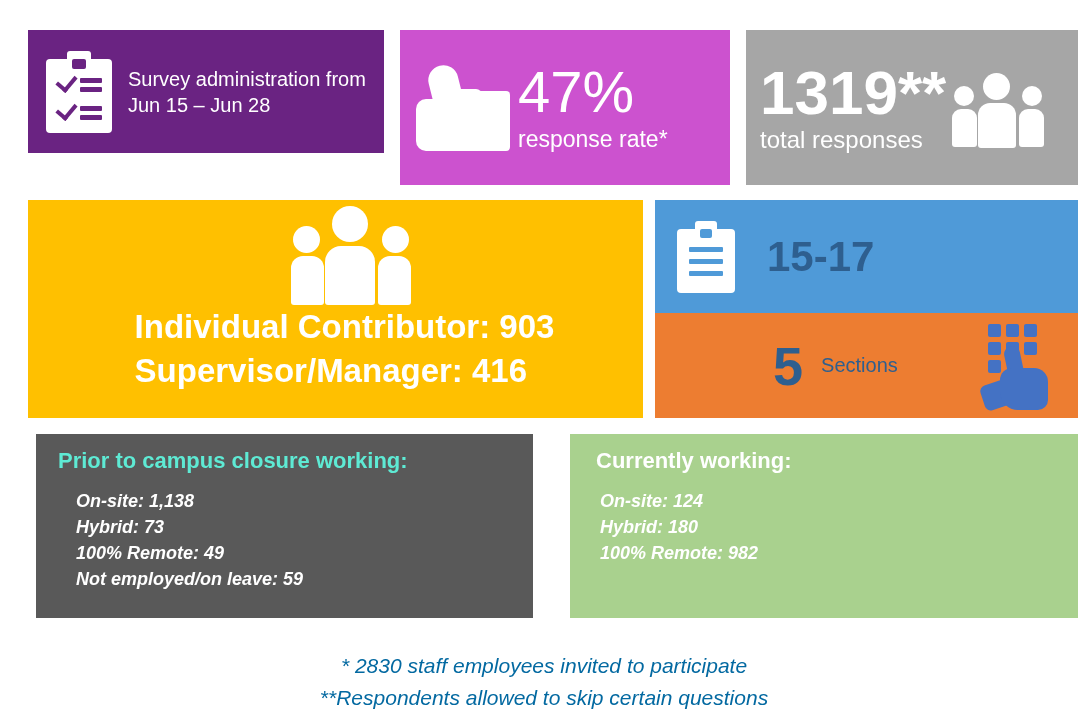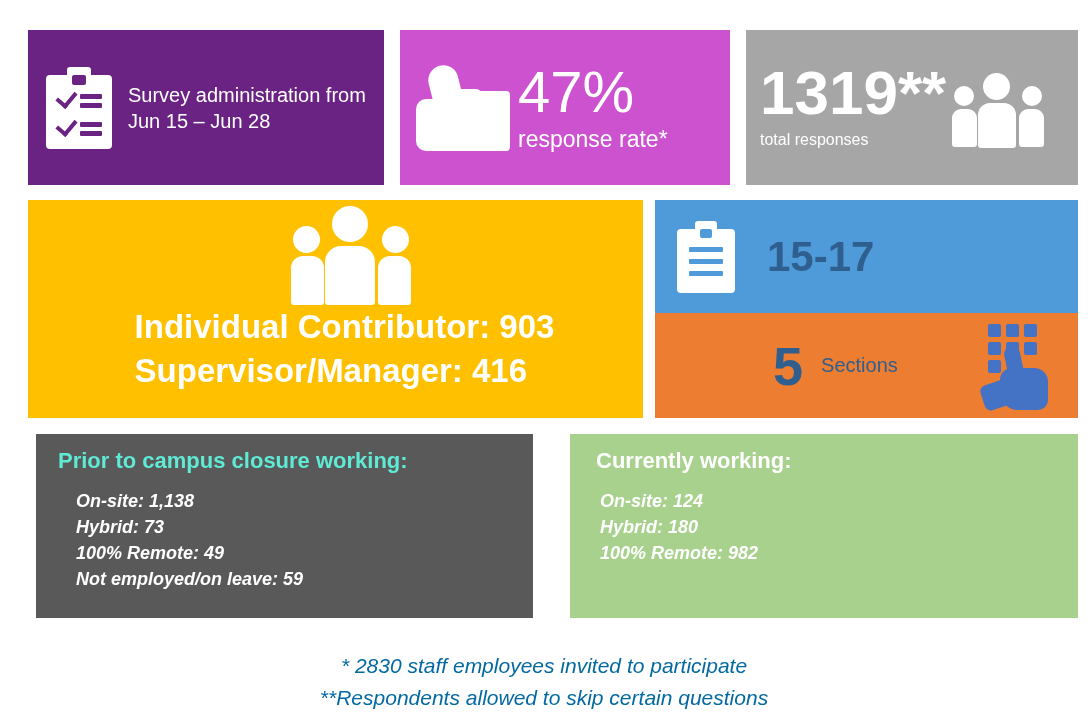--- a/index.html
+++ b/index.html
@@ -19,21 +19,21 @@
     width: 1088px;
     height: 721px;
   }
   .tile {
     position: absolute;
     box-sizing: border-box;
   }
 
   
   #tile-survey-admin {
-    left: 28px; top: 30px; width: 356px; height: 155px;
+    left: 28px; top: 30px; width: 356px; height: 123px;
     background: #6a2382;
     display: flex;
     align-items: center;
     padding-left: 18px;
   }
   .clipboard-icon {
     width: 66px;
     height: 82px;
     position: relative;
     flex: 0 0 auto;
@@ -153,21 +153,21 @@
   .total-block {
     color: #ffffff;
     margin-left: 14px;
   }
   #total-responses-value {
     font-size: 62px;
     line-height: 62px;
     font-weight: 700;
   }
   #total-responses-label {
-    font-size: 16px;
+    font-size: 24px;
     line-height: 28px;
     margin-top: 2px;
   }
   .people-icon {
     position: relative;
     width: 92px; height: 80px;
     flex: 0 0 auto;
     margin-left: 6px;
   }
   .people-icon .head {

